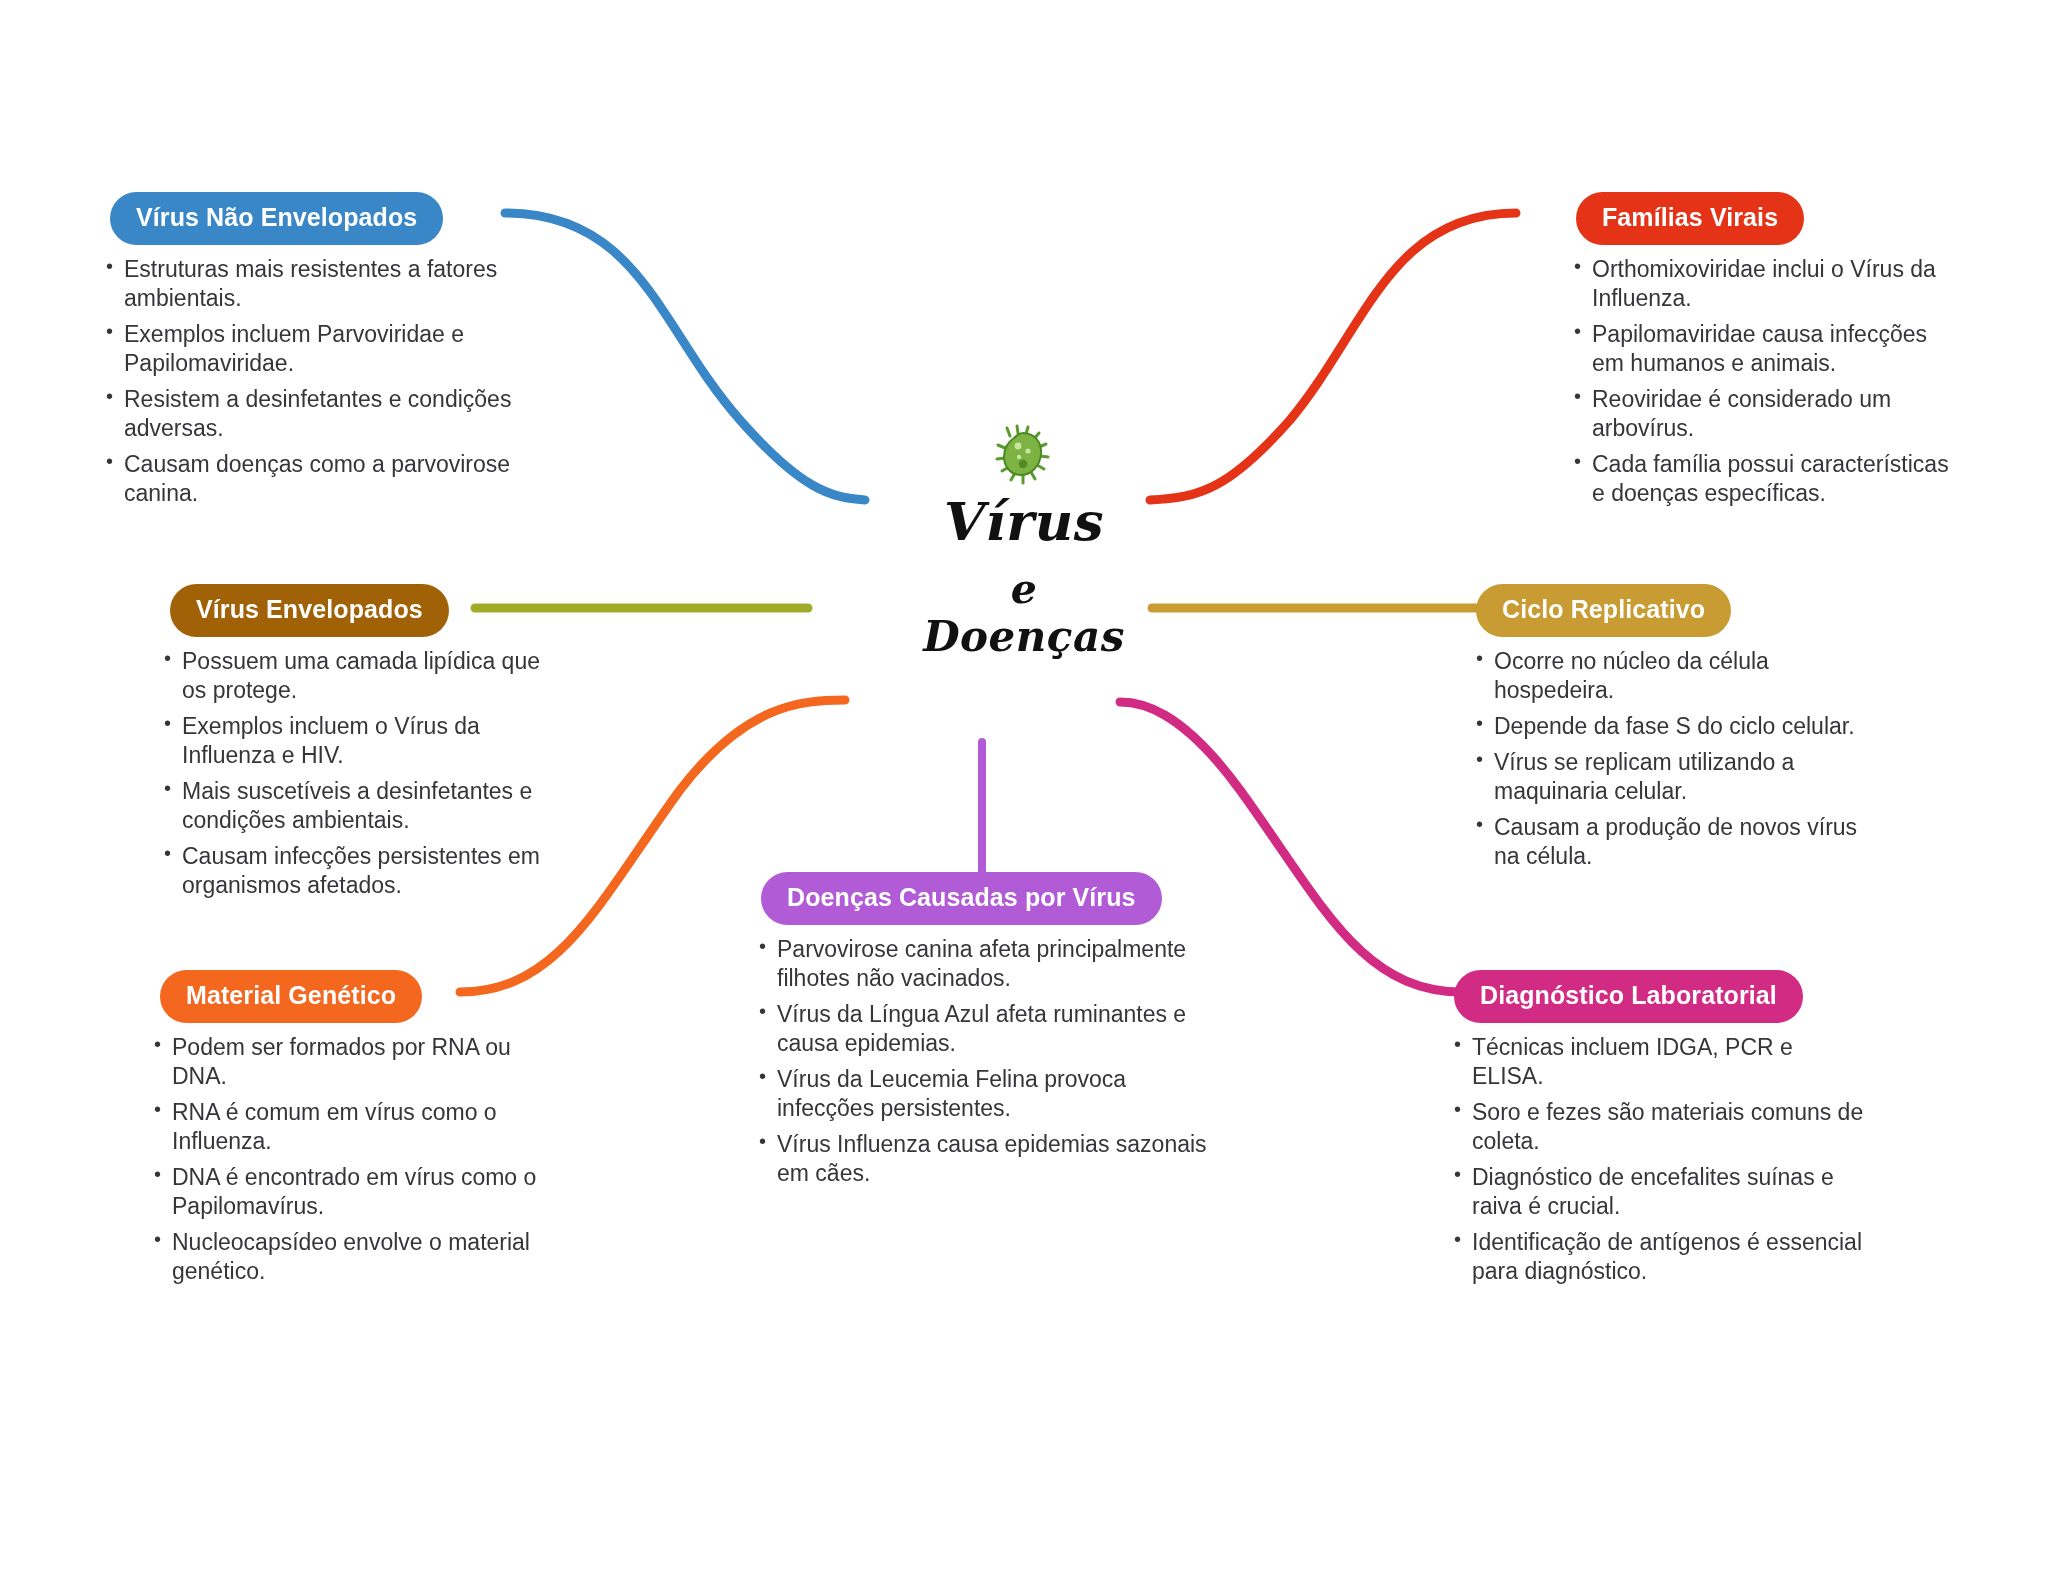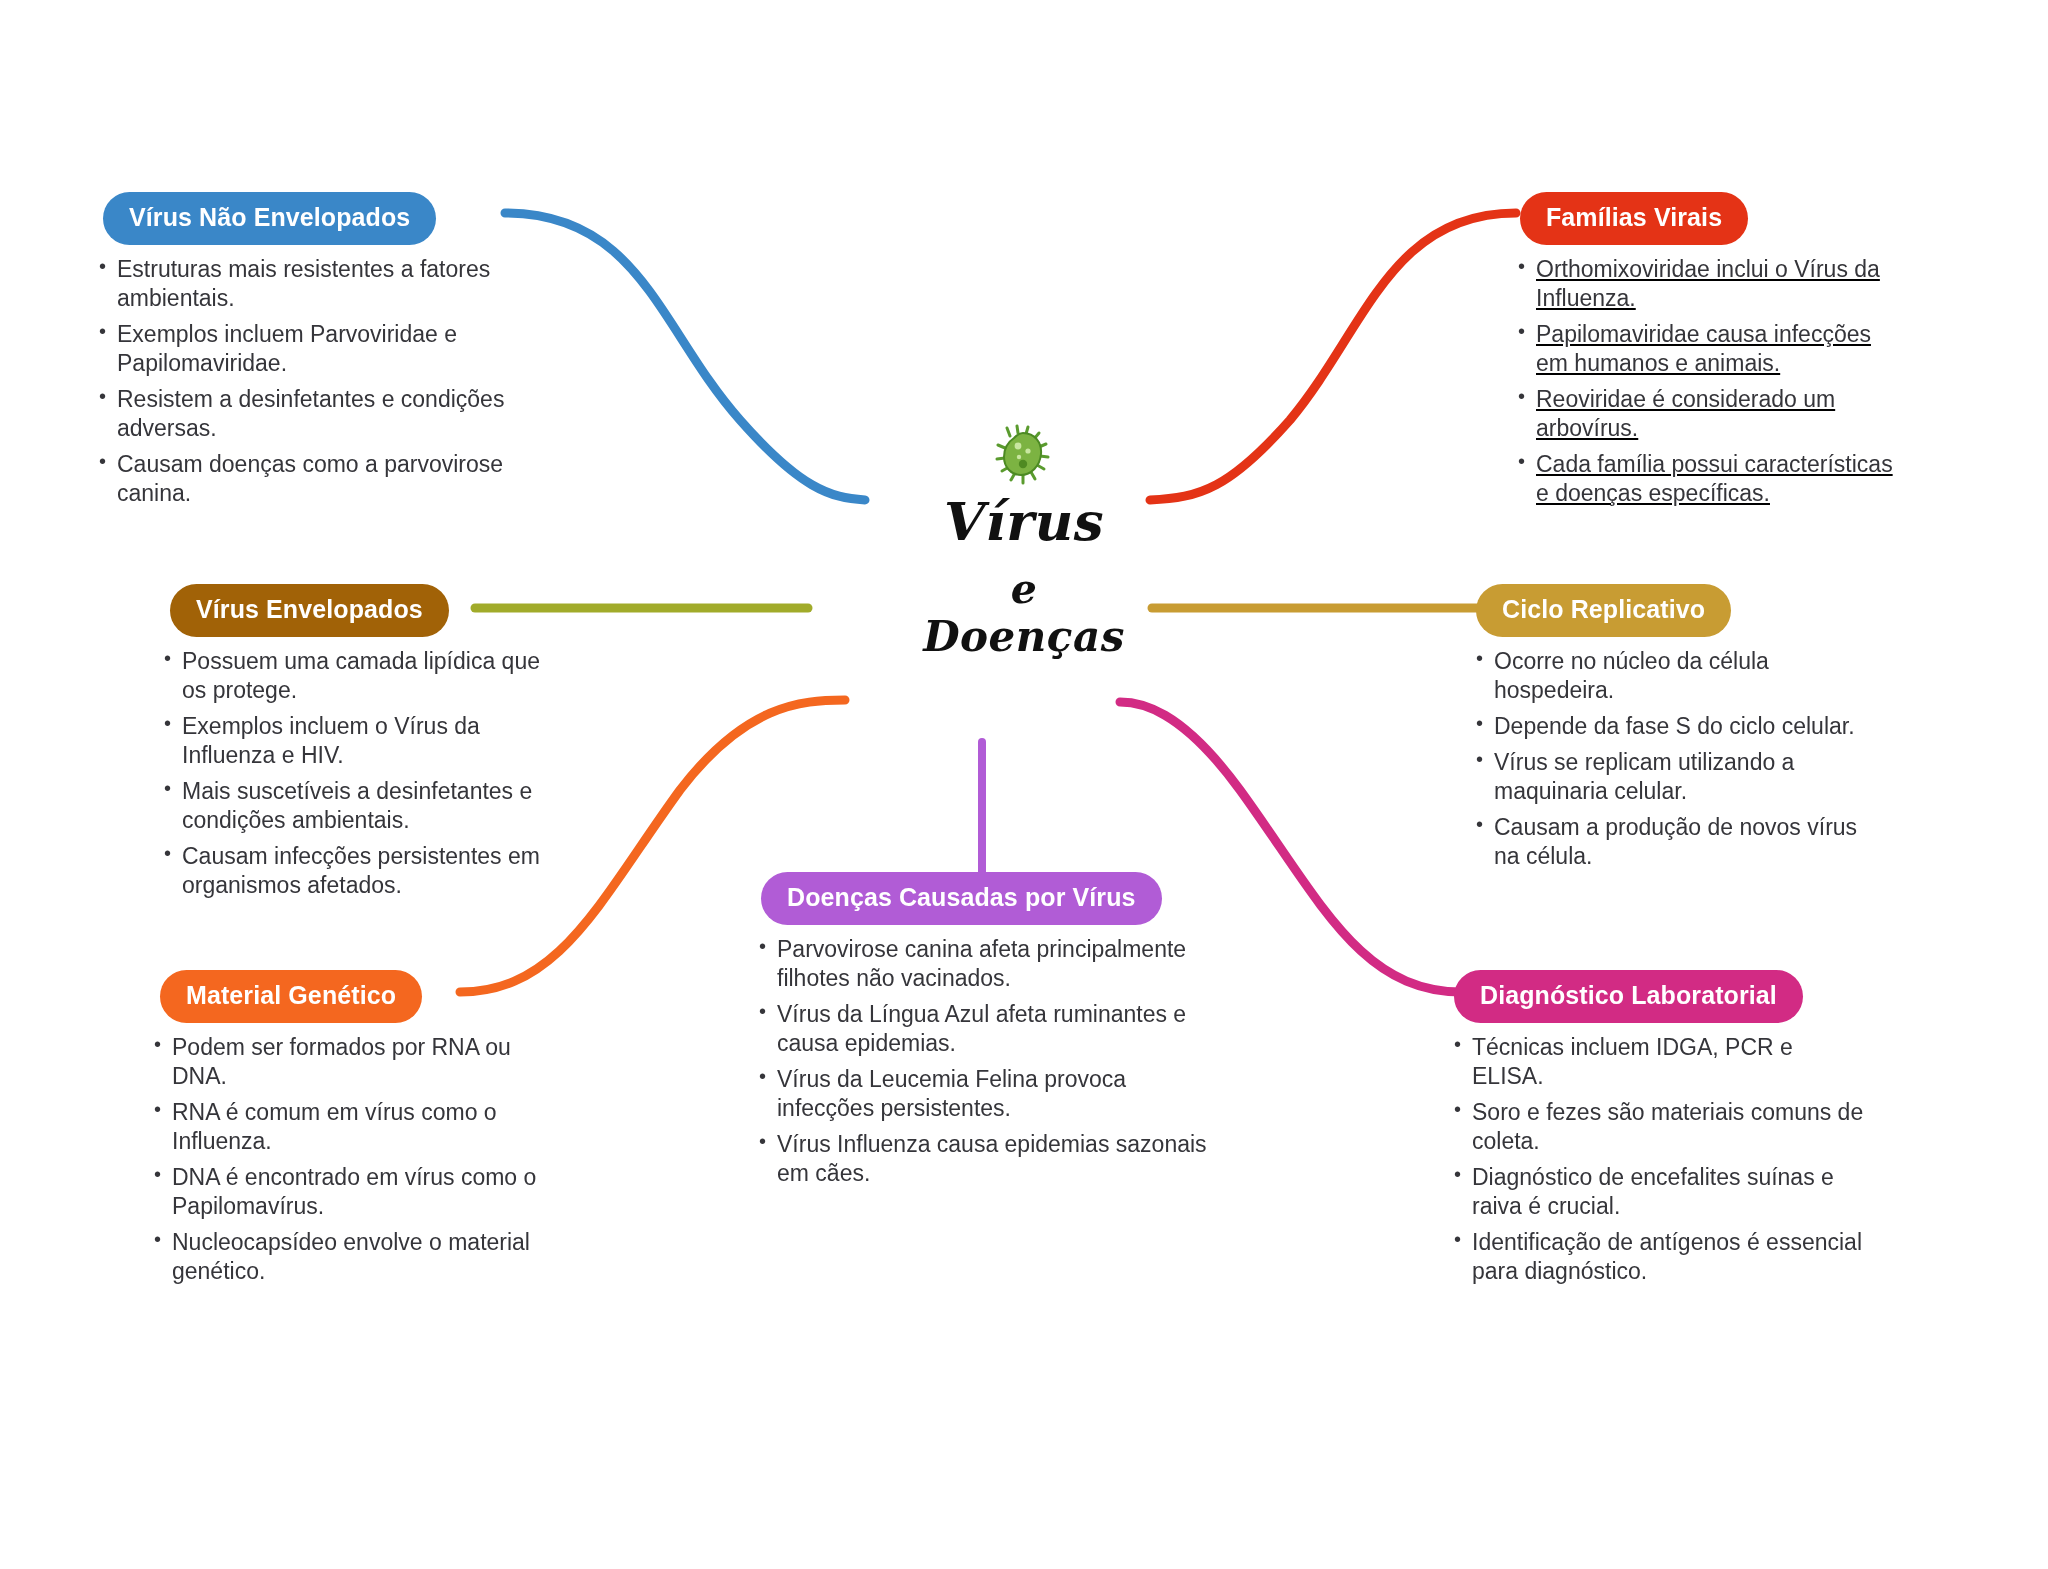--- a/index.html
+++ b/index.html
@@ -86,22 +86,22 @@
   .bullets li::before {
     content: "\2022";
     position: absolute;
     left: 4px;
     top: -1px;
     color: #35353a;
     font-size: 20px;
   }
 
   
-  #branch-nao-envelopados { left: 93px;  top: 192px;  width: 420px; }
-  #branch-familias        { left: 1500px; top: 192px;  width: 400px; text-decoration: underline; }
+  #branch-nao-envelopados { left: 100px;  top: 192px;  width: 420px; }
+  #branch-familias        { left: 1556px; top: 192px;  width: 400px; }
   #branch-envelopados     { left: 160px;  top: 584px;  width: 400px; }
   #branch-ciclo           { left: 1468px; top: 584px;  width: 400px; }
   #branch-material        { left: 150px;  top: 970px;  width: 400px; }
   #branch-doencas         { left: 755px;  top: 872px;  width: 470px; }
   #branch-diagnostico     { left: 1450px; top: 970px;  width: 420px; }
 
   #branch-nao-envelopados .pill { margin-left: 10px; }
   #branch-envelopados .pill     { margin-left: 10px; }
   #branch-material .pill        { margin-left: 10px; }
   #branch-doencas .pill         { margin-left: 6px; }

